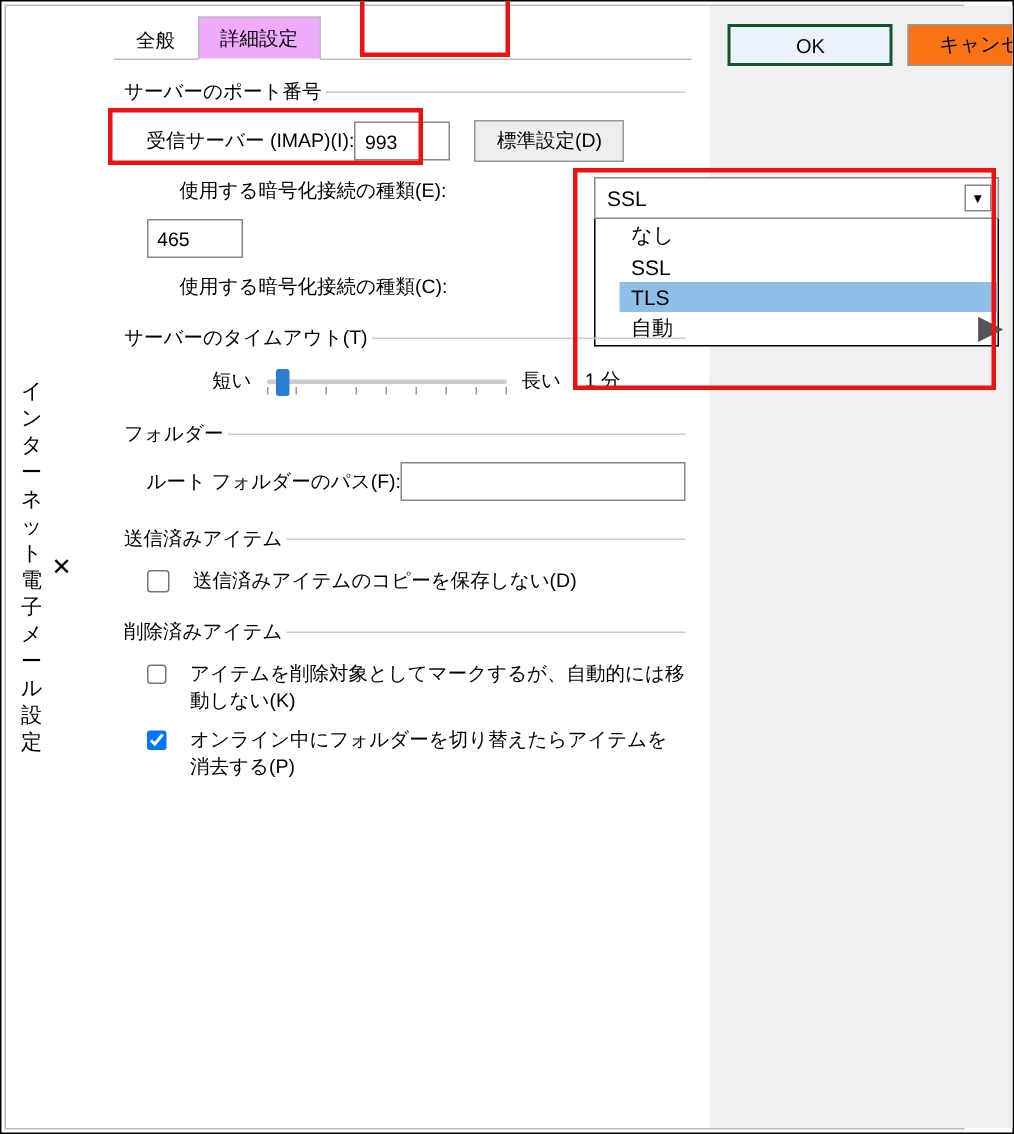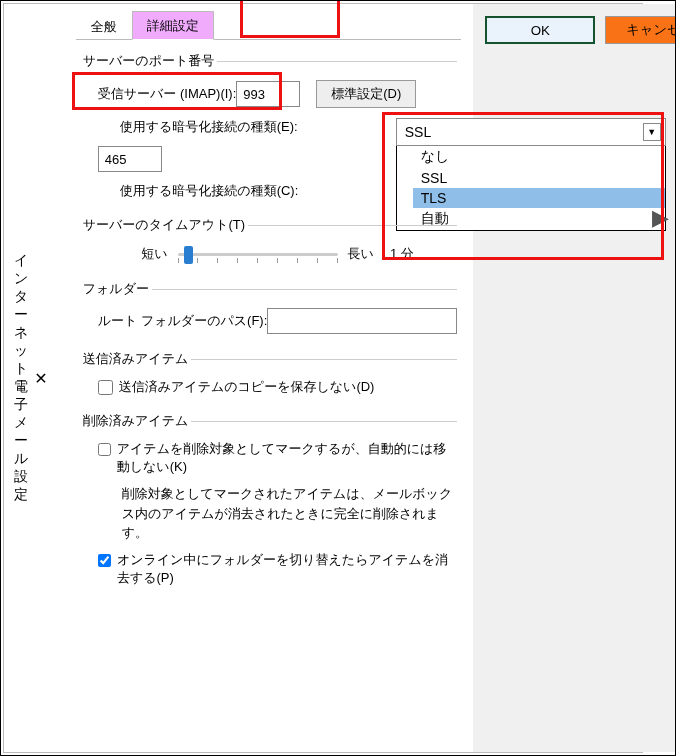--- a/index.html
+++ b/index.html
@@ -197,21 +197,21 @@
     left: 6px;
     top: 2px;
     width: 9px;
     height: 18px;
     background: #2a7ed1;
     border-radius: 2px;
   }
   .check-row {
     display: flex;
     align-items: flex-start;
-    gap: 6px;
+    gap: 16px;
     padding-left: 18px;
     margin-bottom: 8px;
   }
   .check-row label { cursor: pointer; }
   .desc-indent {
     padding-left: 42px;
     margin-bottom: 8px;
     line-height: 1.5;
   }
   .button-bar {
@@ -358,21 +358,20 @@
         </div>
 
         <div class="groupbox" style="margin-bottom:4px;">
           <div class="group-line"></div>
           <span class="group-label">削除済みアイテム</span>
           <div style="height:8px;"></div>
           <div class="check-row">
             <input type="checkbox" id="cb-mark" style="">
             <label for="cb-mark">アイテムを削除対象としてマークするが、自動的には移動しない(K)</label>
           </div>
-          <div class="desc-indent">削除対象としてマークされたアイテムは、メールボックス内のアイテムが消去されたときに完全に削除されます。</div>
           <div class="check-row">
             <input type="checkbox" id="cb-purge" checked="" style="">
             <label for="cb-purge">オンライン中にフォルダーを切り替えたらアイテムを消去する(P)</label>
           </div>
         </div>
 
       </div>
     </div>
 
     <div class="button-bar">

